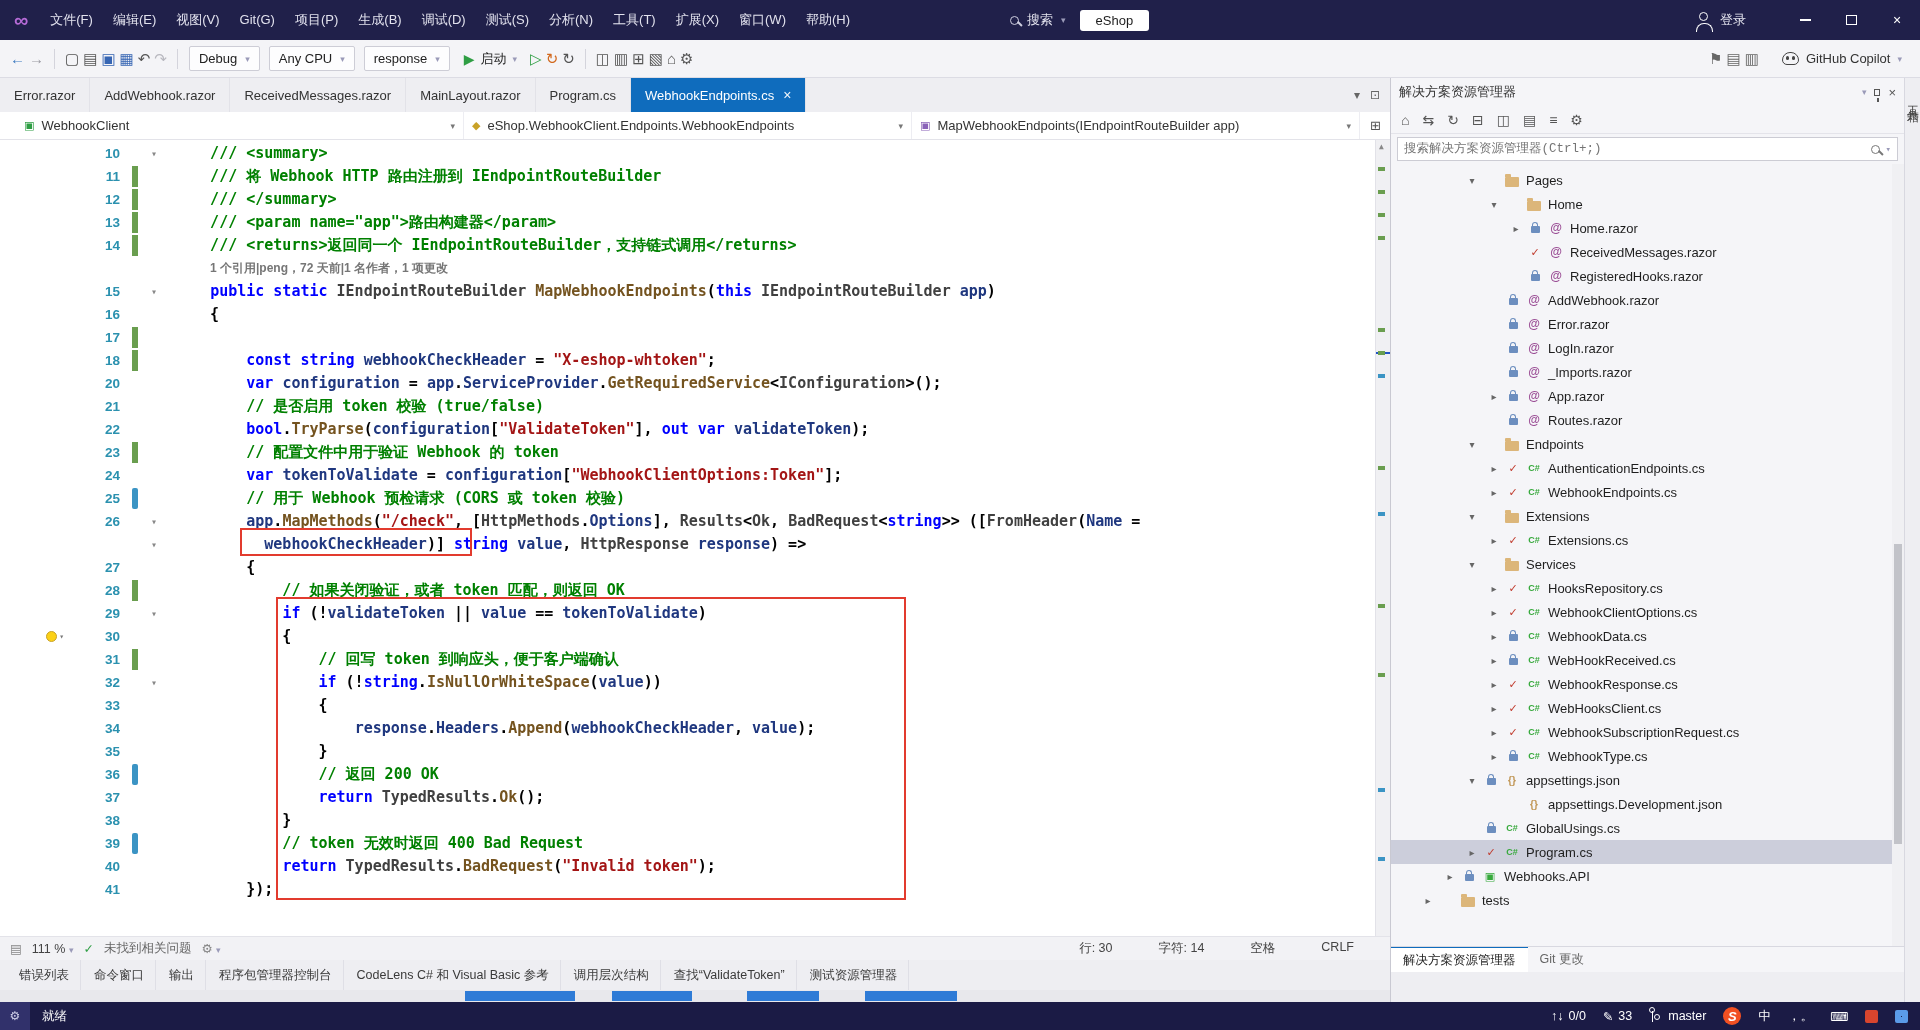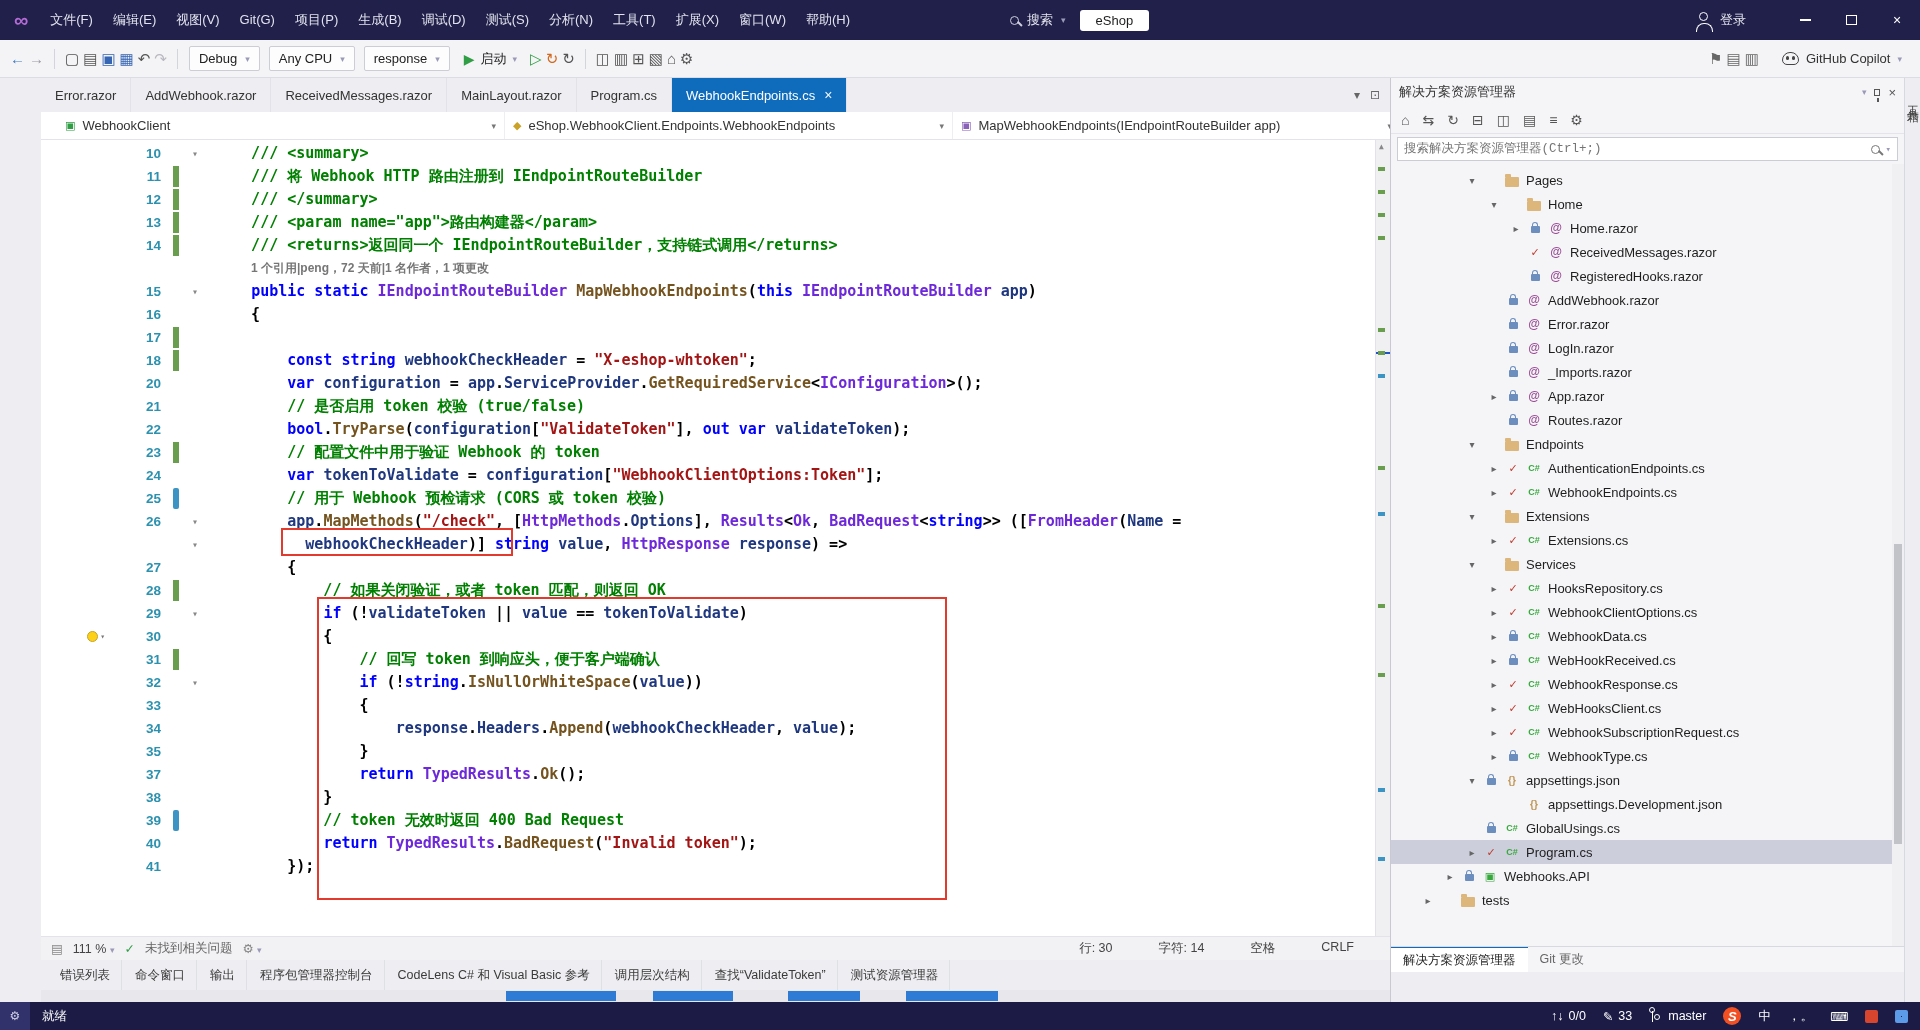--- a/index.html
+++ b/index.html
@@ -30,21 +30,21 @@
   .tbtn { min-width:24px; text-align:center; font-size:15px; padding:0 2px; }
   .tsep { width:1px; height:20px; background:#D4D4DC; margin:0 5px; }
   .combo { height:25px; background:#FDFDFE; border:1px solid #CDCDD6; border-radius:2px; display:inline-flex; align-items:center; padding:0 9px; gap:8px; color:#222; margin:0 3px; }
   .run-btn { display:inline-flex; align-items:center; gap:6px; padding:0 8px; color:#1d1d1d; }
   .play { color:#2F9E44; font-size:14px; }
   .copilot { display:inline-flex; align-items:center; gap:7px; margin-left:auto; margin-right:10px; color:#333; }
   .copilot-ic { width:17px; height:13px; border:1.6px solid #444; border-radius:8px 8px 5px 5px; position:relative; display:inline-block;}
   .copilot-ic::before, .copilot-ic::after { content:''; position:absolute; width:3px; height:4px; background:#444; border-radius:2px; top:3px; }
   .copilot-ic::before { left:3px; } .copilot-ic::after { right:3px; }
   
-  .main-row { flex:1 1 auto; display:flex; min-height:0;padding-left:41px; }
+  .main-row { flex:1 1 auto; display:flex; min-height:0; }
   .editor-col { width:1390px; display:flex; flex-direction:column; min-width:0; }
   
   .tabbar { height:34px; background:#EEEEF2; display:flex; align-items:stretch; flex:0 0 auto; }
   .tab { display:flex; align-items:center; padding:0 14px; color:#333; font-size:13px; border-right:1px solid #E2E2E8; gap:9px; }
   .tab.active { background:#0F6CBD; color:#fff; }
   .tab-close { font-size:14px; opacity:.95; }
   .tabbar-right { margin-left:auto; display:flex; align-items:center; gap:10px; color:#666; padding-right:10px; font-size:12px;}
   
   .breadcrumb { height:28px; background:#FFFFFF; border-bottom:1px solid #E3E3E9; display:flex; align-items:center; flex:0 0 auto; }
   .bc-health { width:13px; height:13px; background:#2FA3A8; border-radius:2px; margin:0 8px; }
@@ -58,21 +58,21 @@
   .crow { display:flex; height:23px; line-height:23px; white-space:pre; }
   .g-bp { width:64px; flex:0 0 auto; display:flex; justify-content:flex-end; align-items:center; gap:2px;}
   .g-num { width:66px; flex:0 0 auto; text-align:right; padding-right:10px; color:#2B91AF; font-size:13.5px; font-family:"Liberation Sans",sans-serif;}
   .g-chg { width:12px; flex:0 0 auto; position:relative;}
   .chg-green::after, .chg-blue::after { content:''; position:absolute; left:2px; top:1px; bottom:1px; width:6px; }
   .chg-green::after { background:#6A9E4F; }
   .chg-blue::after  { background:#3B94C4; border-radius:2px;}
   .g-fold { width:24px; flex:0 0 auto; text-align:center; color:#888; font-size:10px; }
   .g-code { padding-left:8px; }
   .codelens { font-family:"Liberation Sans",sans-serif; font-size:12px; color:#767676; padding-left:44px; }
-  .tok-k { color:#0000FF; } .tok-t { color:#6d28d9;margin-top:13px; } .tok-m { color:#74531F; }
+  .tok-k { color:#0000FF; } .tok-t { color:#404040;margin-top:13px; } .tok-m { color:#74531F; }
   .tok-s { color:#A31515; } .tok-c { color:#008000; } .tok-n { color:#1F377F; } .tok-p { color:#000; }
   .bulb { width:11px; height:11px; border-radius:50%; background:#FCD116; border:1px solid #C9A227; display:inline-block; }
   .bulb-caret { font-size:8px; color:#777; }
   .anno { position:absolute; border:2px solid #E23B2E; pointer-events:none; }
   #anno1 { left:240px; top:388px; width:232px; height:28px; }
   #anno2 { left:276px; top:457px; width:630px; height:303px; }
   .vscroll { position:absolute; right:0; top:0; bottom:0; width:15px; background:#F0F0F3; border-left:1px solid #E2E2E8; }
   .vscroll-up { position:absolute; top:2px; left:3px; font-size:8px; color:#888; }
   .tick { position:absolute; left:2px; width:7px; height:4px; }
   .tick-g { background:#6A9E4F; } .tick-b { background:#3B94C4; }
@@ -284,20 +284,21 @@
             <div class="crow"><span class="g-bp"></span><span class="g-num"></span><span class="g-chg"></span><span class="g-fold">▾</span><span class="g-code"><span class="tok-p">          </span><span class="tok-n">webhookCheckHeader</span><span class="tok-p">)] </span><span class="tok-k">string</span><span class="tok-p"> </span><span class="tok-n">value</span><span class="tok-p">, </span><span class="tok-t">HttpResponse</span><span class="tok-p"> </span><span class="tok-n">response</span><span class="tok-p">) =&gt;</span></span></div>
             <div class="crow"><span class="g-bp"></span><span class="g-num">27</span><span class="g-chg"></span><span class="g-fold"></span><span class="g-code"><span class="tok-p">        {</span></span></div>
             <div class="crow"><span class="g-bp"></span><span class="g-num">28</span><span class="g-chg chg-green"></span><span class="g-fold"></span><span class="g-code"><span class="tok-c">            // 如果关闭验证，或者 token 匹配，则返回 OK</span></span></div>
             <div class="crow"><span class="g-bp"></span><span class="g-num">29</span><span class="g-chg"></span><span class="g-fold">▾</span><span class="g-code"><span class="tok-p">            </span><span class="tok-k">if</span><span class="tok-p"> (!</span><span class="tok-n">validateToken</span><span class="tok-p"> || </span><span class="tok-n">value</span><span class="tok-p"> == </span><span class="tok-n">tokenToValidate</span><span class="tok-p">)</span></span></div>
             <div class="crow"><span class="g-bp"><span class="bulb"></span><span class="bulb-caret">▾</span></span><span class="g-num">30</span><span class="g-chg"></span><span class="g-fold"></span><span class="g-code"><span class="tok-p">            {</span></span></div>
             <div class="crow"><span class="g-bp"></span><span class="g-num">31</span><span class="g-chg chg-green"></span><span class="g-fold"></span><span class="g-code"><span class="tok-c">                // 回写 token 到响应头，便于客户端确认</span></span></div>
             <div class="crow"><span class="g-bp"></span><span class="g-num">32</span><span class="g-chg"></span><span class="g-fold">▾</span><span class="g-code"><span class="tok-p">                </span><span class="tok-k">if</span><span class="tok-p"> (!</span><span class="tok-k">string</span><span class="tok-p">.</span><span class="tok-m">IsNullOrWhiteSpace</span><span class="tok-p">(</span><span class="tok-n">value</span><span class="tok-p">))</span></span></div>
             <div class="crow"><span class="g-bp"></span><span class="g-num">33</span><span class="g-chg"></span><span class="g-fold"></span><span class="g-code"><span class="tok-p">                {</span></span></div>
             <div class="crow"><span class="g-bp"></span><span class="g-num">34</span><span class="g-chg"></span><span class="g-fold"></span><span class="g-code"><span class="tok-p">                    </span><span class="tok-n">response</span><span class="tok-p">.</span><span class="tok-n">Headers</span><span class="tok-p">.</span><span class="tok-m">Append</span><span class="tok-p">(</span><span class="tok-n">webhookCheckHeader</span><span class="tok-p">, </span><span class="tok-n">value</span><span class="tok-p">);</span></span></div>
             <div class="crow"><span class="g-bp"></span><span class="g-num">35</span><span class="g-chg"></span><span class="g-fold"></span><span class="g-code"><span class="tok-p">                }</span></span></div>
+            <div class="crow"><span class="g-bp"></span><span class="g-num">36</span><span class="g-chg chg-blue"></span><span class="g-fold"></span><span class="g-code"><span class="tok-c">                // 返回 200 OK</span></span></div>
             <div class="crow"><span class="g-bp"></span><span class="g-num">37</span><span class="g-chg"></span><span class="g-fold"></span><span class="g-code"><span class="tok-p">                </span><span class="tok-k">return</span><span class="tok-p"> </span><span class="tok-t">TypedResults</span><span class="tok-p">.</span><span class="tok-m">Ok</span><span class="tok-p">();</span></span></div>
             <div class="crow"><span class="g-bp"></span><span class="g-num">38</span><span class="g-chg"></span><span class="g-fold"></span><span class="g-code"><span class="tok-p">            }</span></span></div>
             <div class="crow"><span class="g-bp"></span><span class="g-num">39</span><span class="g-chg chg-blue"></span><span class="g-fold"></span><span class="g-code"><span class="tok-c">            // token 无效时返回 400 Bad Request</span></span></div>
             <div class="crow"><span class="g-bp"></span><span class="g-num">40</span><span class="g-chg"></span><span class="g-fold"></span><span class="g-code"><span class="tok-p">            </span><span class="tok-k">return</span><span class="tok-p"> </span><span class="tok-t">TypedResults</span><span class="tok-p">.</span><span class="tok-m">BadRequest</span><span class="tok-p">(</span><span class="tok-s">"Invalid token"</span><span class="tok-p">);</span></span></div>
             <div class="crow"><span class="g-bp"></span><span class="g-num">41</span><span class="g-chg"></span><span class="g-fold"></span><span class="g-code"><span class="tok-p">        });</span></span></div>
           </div>
         <div class="anno" id="anno1"></div>
         <div class="anno" id="anno2"></div>
         <div class="vscroll" id="vscroll">
           <span class="vscroll-up">▲</span>

